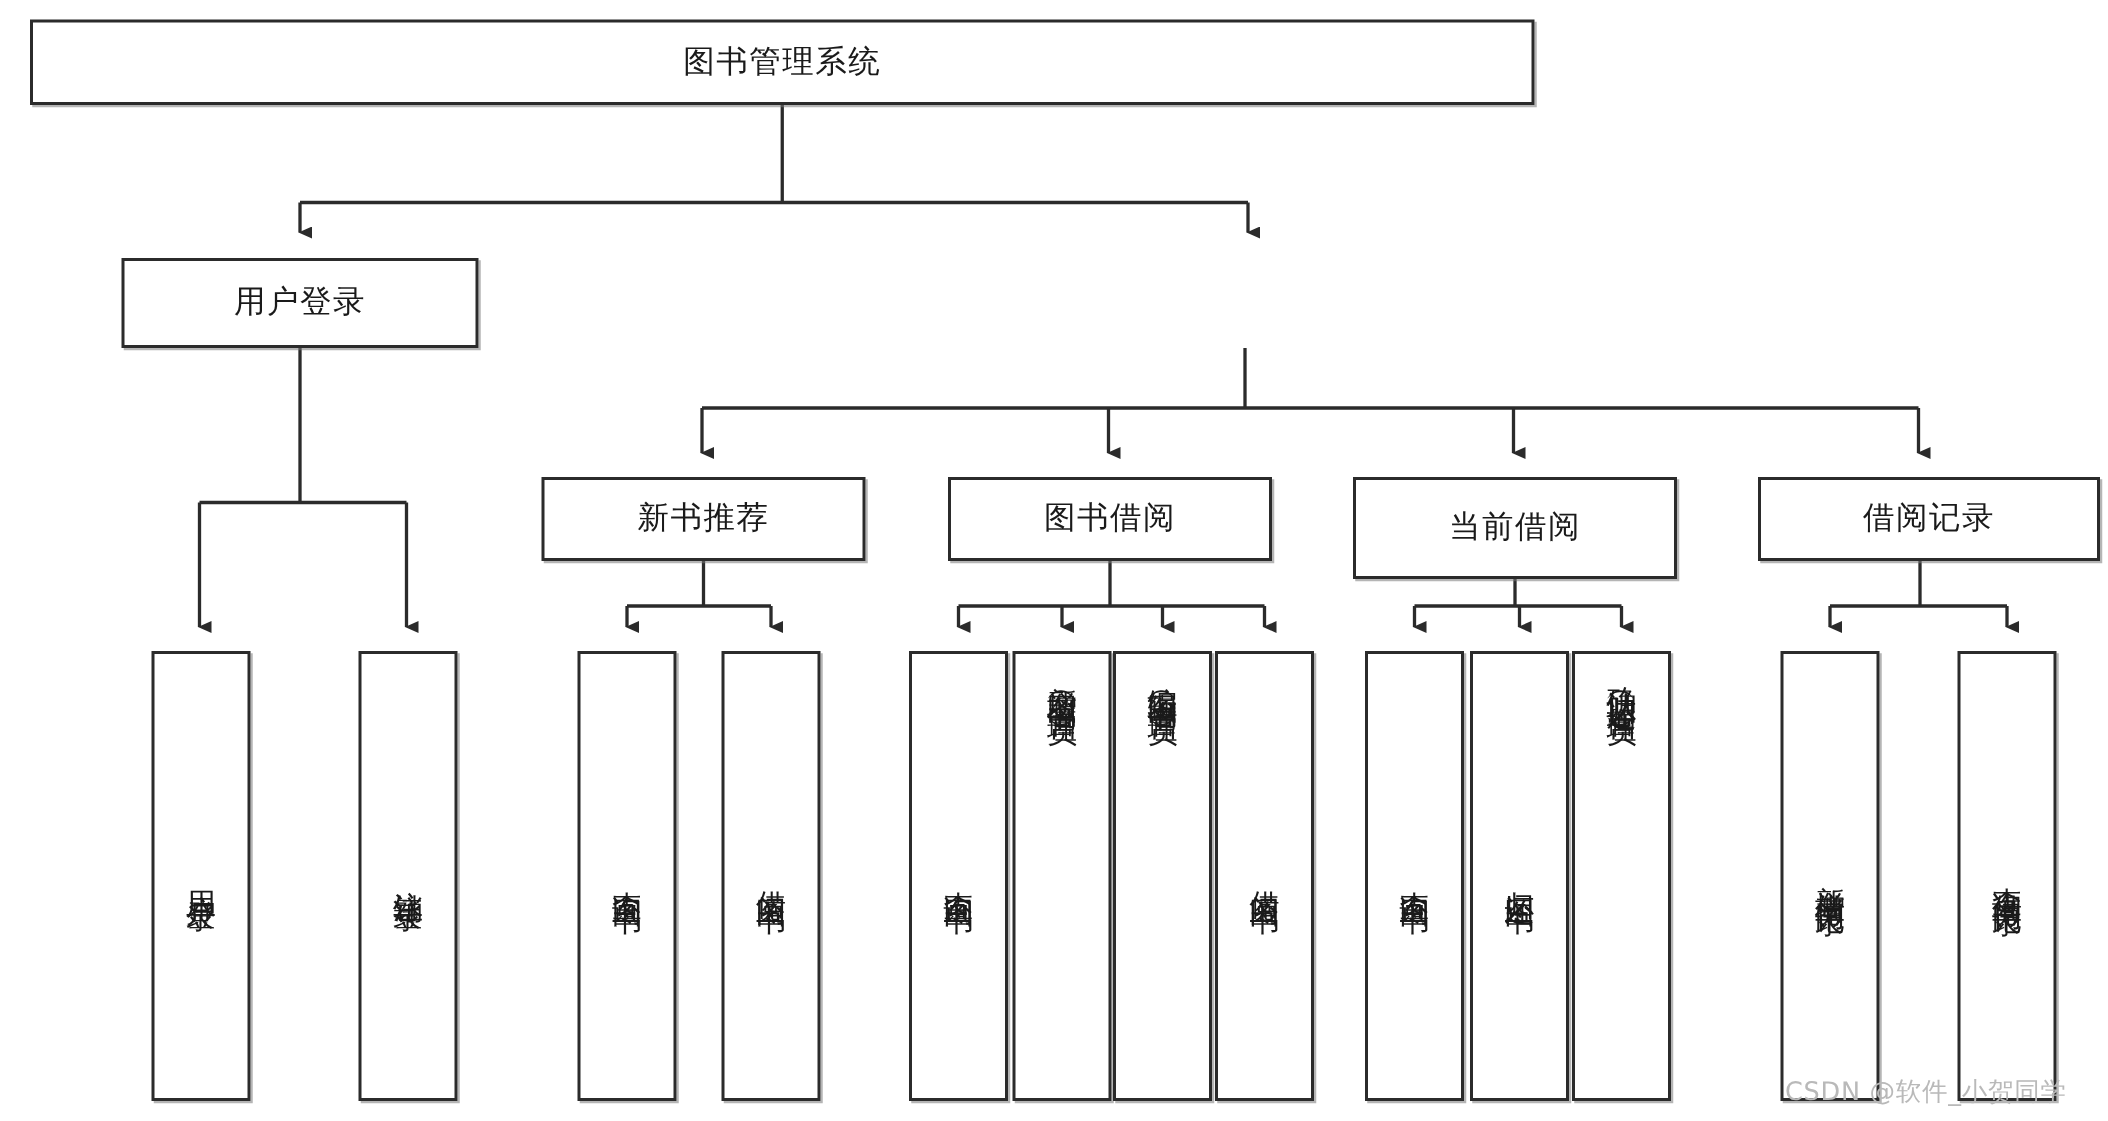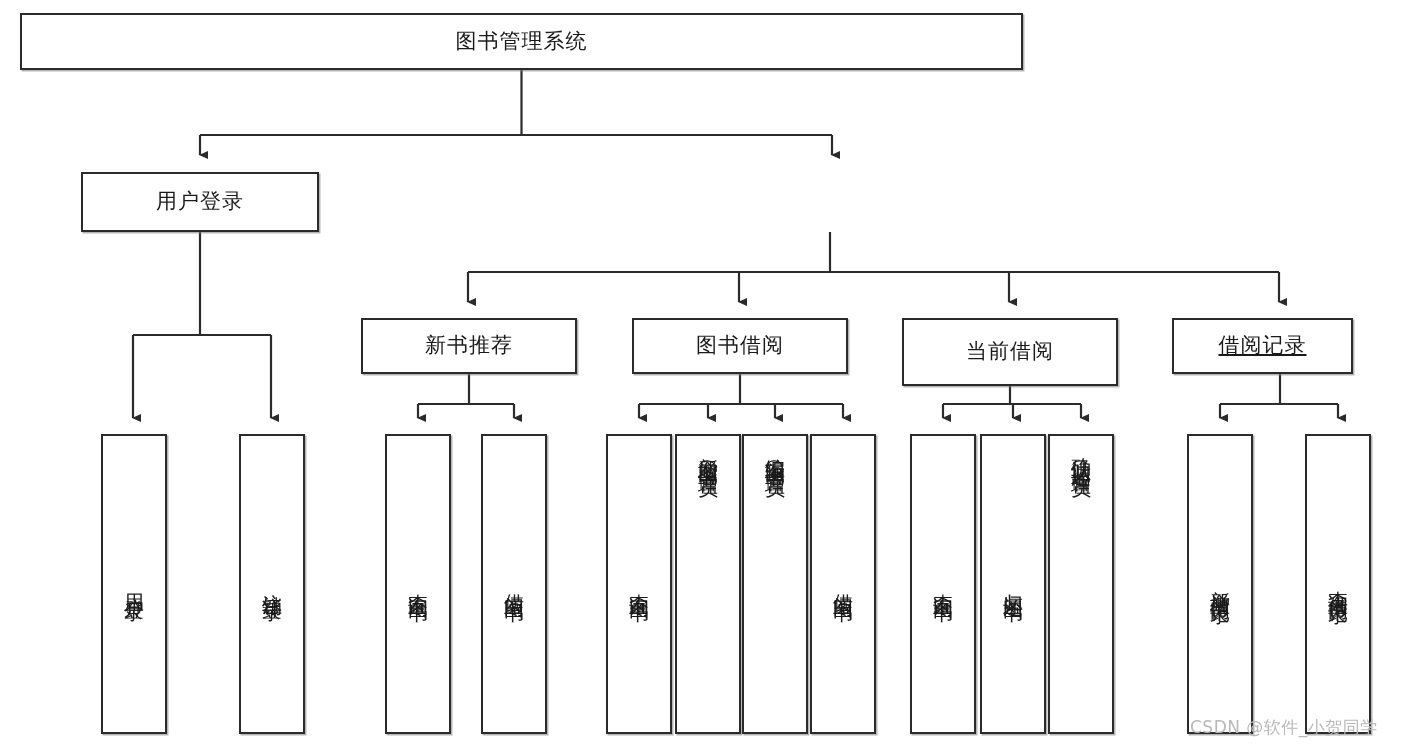--- a/index.html
+++ b/index.html
@@ -114,21 +114,21 @@
     </g>
   </svg>
 
   <div class="node horiz" style="left: 20px; top: 13px; width: 1003px; height: 57px;">图书管理系统</div>
 
   <div class="node horiz" style="left: 81px; top: 172px; width: 238px; height: 60px;">用户登录</div>
 
   <div class="node horiz" style="left: 632px; top: 318px; width: 216px; height: 56px;">图书借阅</div>
   <div class="node horiz" style="left: 361px; top: 318px; width: 216px; height: 56px;">新书推荐</div>
   <div class="node horiz" style="left: 902px; top: 318px; width: 216px; height: 68px;">当前借阅</div>
-  <div class="node horiz" style="left: 1172px; top: 318px; width: 181px; height: 56px; text-decoration: underline;">借阅记录</div>
+  <div class="node horiz" style="left: 1172px; top: 318px; width: 228px; height: 56px;">借阅记录</div>
 
   <div class="node vert" style="left: 101px; top: 434px; width: 66px; height: 300px;">用户登录</div>
   <div class="node vert" style="left: 239px; top: 434px; width: 66px; height: 300px;">注销登录</div>
   <div class="node vert" style="left: 385px; top: 434px; width: 66px; height: 300px;">查询图书</div>
   <div class="node vert" style="left: 481px; top: 434px; width: 66px; height: 300px;">借阅图书</div>
   <div class="node vert" style="left: 606px; top: 434px; width: 66px; height: 300px;">查询图书</div>
   <div class="node vert top-align" style="left: 675px; top: 434px; width: 66px; height: 300px;">新增图书（管理员）</div>
   <div class="node vert top-align" style="left: 742px; top: 434px; width: 66px; height: 300px;">编辑图书（管理员）</div>
   <div class="node vert" style="left: 810px; top: 434px; width: 66px; height: 300px;">借阅图书</div>
   <div class="node vert" style="left: 910px; top: 434px; width: 66px; height: 300px;">查询图书</div>

